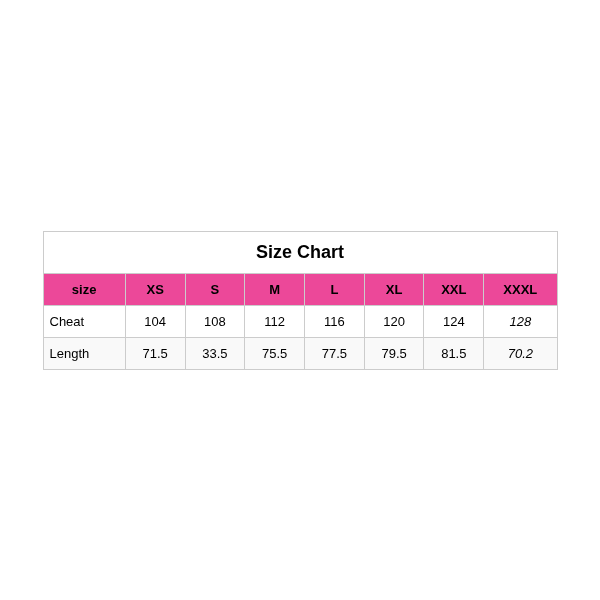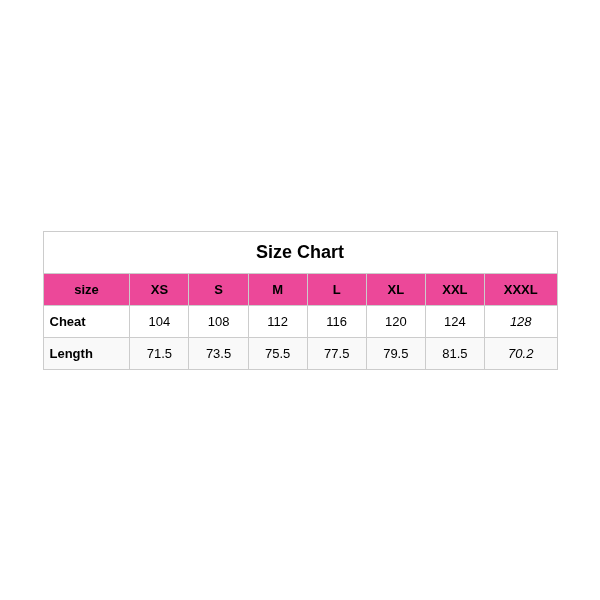--- a/index.html
+++ b/index.html
@@ -67,21 +67,21 @@
     .size-chart-table .data-row:last-child td {
       border-bottom: none;
     }
 
     .size-chart-table .data-row.alt {
       background: #f9f9f9;
       margin-top: 32px;
     }
 
     .size-chart-table .data-row td:first-child {
-      font-weight: bold;
+      font-weight: normal;
       text-align: left;
     }
   </style>
 </head>
 <body>
 
 <div class="container">
   <table class="size-chart-table">
     <thead>
       <tr class="title-row">
@@ -106,21 +106,21 @@
           <td>108</td>
           <td>112</td>
           <td>116</td>
           <td>120</td>
           <td>124</td>
           <td>128</td>
         </tr>
         <tr class="data-row alt">
           <td>Length</td>
           <td>71.5</td>
-          <td>73.5</td>
+          <td>33.5</td>
           <td>75.5</td>
           <td>77.5</td>
           <td>79.5</td>
           <td>81.5</td>
           <td>70.2</td>
         </tr>
       </tbody>
   </table>
 </div>
 

